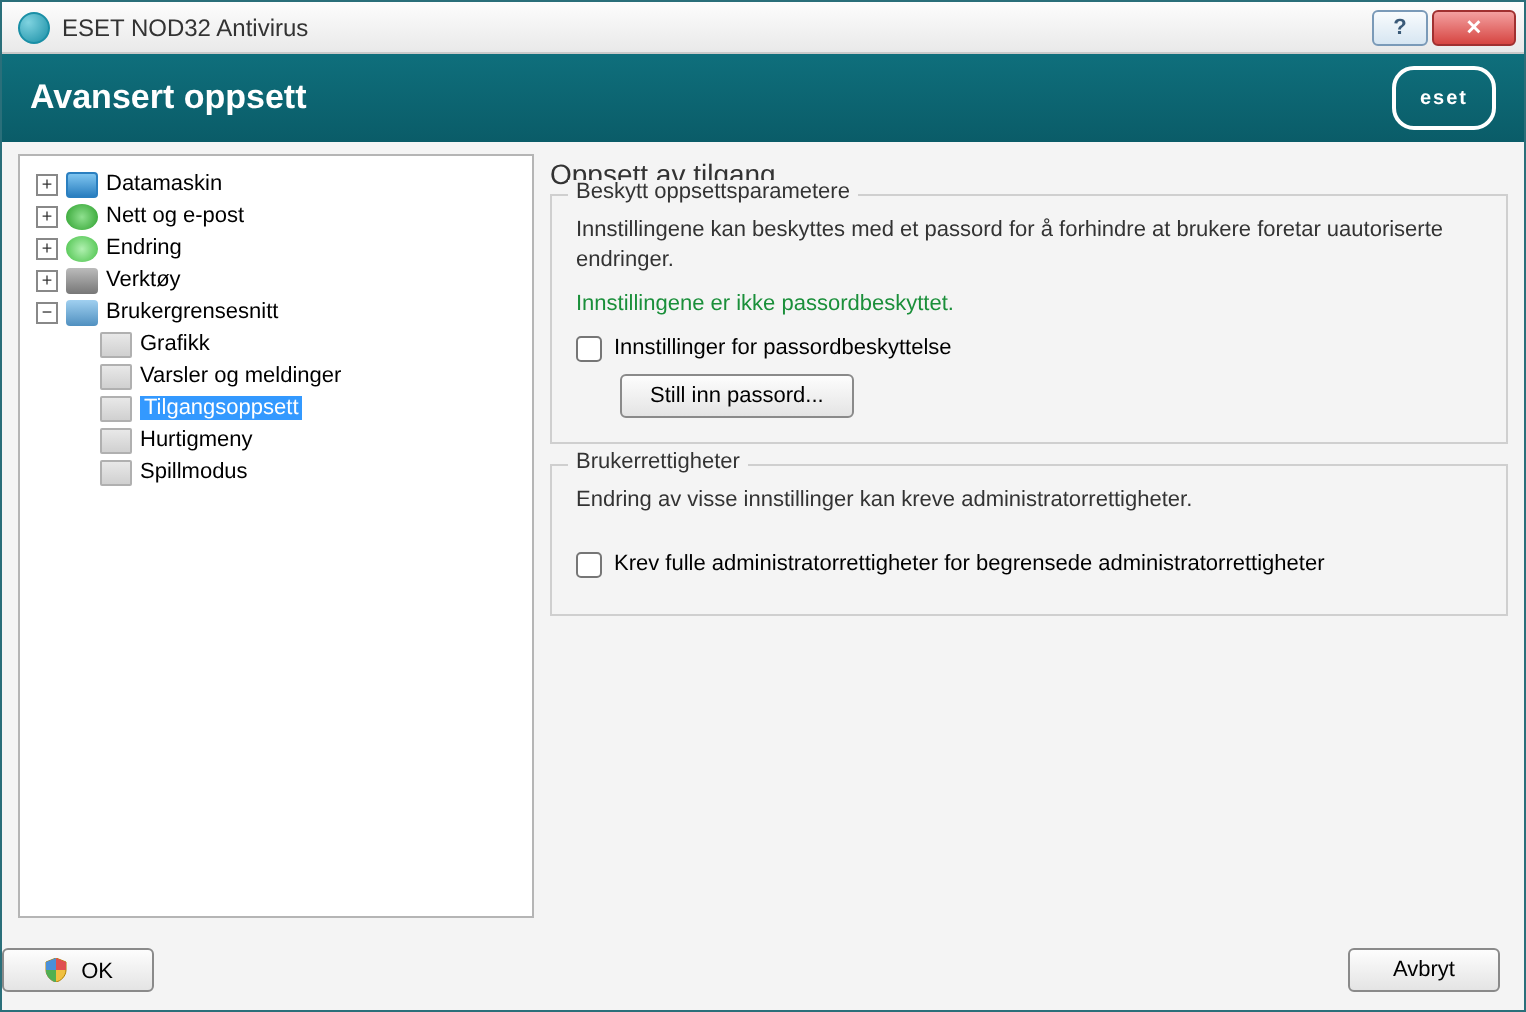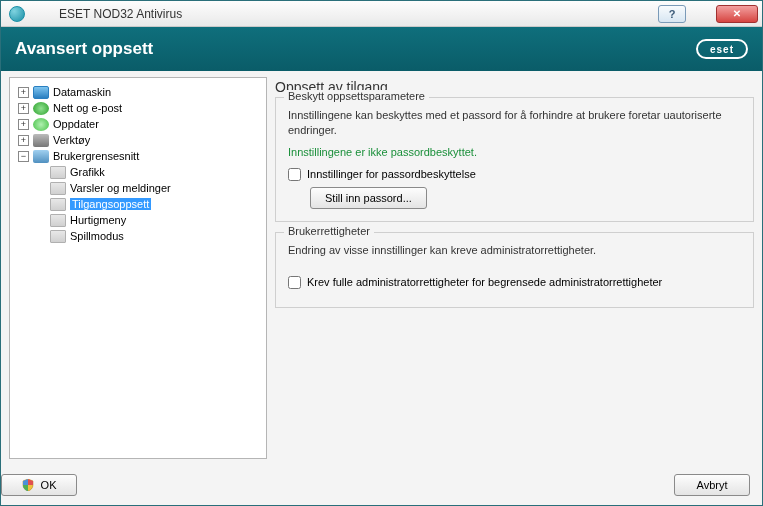--- a/index.html
+++ b/index.html
@@ -1,31 +1,31 @@
 <!DOCTYPE html>
 <html><head>
 <meta charset="utf-8">
 <style>
 * { box-sizing: border-box; margin: 0; padding: 0; }
 body { font-family: "Segoe UI", Tahoma, sans-serif; font-size: 11px; background: #eee; overflow: hidden; }
 
 .window { width: 763px; height: 506px; background: #fff; border: 1px solid #2a6f7a; position: relative; display: flex; flex-direction: column; }
 
-.titlebar { height: 26px; background: linear-gradient(#fdfdfd,#e9e9e9); border-bottom: 1px solid #c9c9c9; display: flex; align-items: center; padding: 0 4px 0 8px; gap: 28px; }
+.titlebar { height: 26px; background: linear-gradient(#fdfdfd,#e9e9e9); border-bottom: 1px solid #c9c9c9; display: flex; align-items: center; padding: 0 4px 0 8px; }
 .titlebar-icon { width: 16px; height: 16px; margin-right: 6px; border-radius: 50%; background: radial-gradient(circle at 30% 30%, #7fd3e0, #1a8fa6); border: 1px solid #1a8fa6; }
 .titlebar-text { color: #333; font-size: 12px; flex: 0 0 auto; }
 .titlebar-spacer { flex: 1; }
 .titlebar-btn { width: 28px; height: 18px; margin-left: 2px; border: 1px solid #7a9ab8; border-radius: 3px; display: inline-flex; align-items: center; justify-content: center; font-size: 11px; font-weight: bold; color: #3a5a78; background: linear-gradient(#f8fbfd,#d7e6f2); }
 .titlebar-btn.close { width: 42px; background: linear-gradient(#f3a0a0,#d64541); border-color: #a03030; color: #fff; }
 .titlebar-btn.help::before { content: "?"; }
 .titlebar-btn.close::before { content: "✕"; font-size: 10px; }
 
 .header { height: 44px; background: linear-gradient(#0f6f7c,#0a5c68); display: flex; align-items: center; padding: 0 14px; }
 .header-title { color: #fff; font-size: 17px; font-weight: bold; flex: 1; }
-.eset-logo { width: 52px; height: 20px; border: 2px solid #fff; border-radius: 11px; color: #fff; font-weight: bold; font-size: 10px; letter-spacing: 1px; display: flex; align-items: center; justify-content: center; text-align: center; }
+.eset-logo { width: 52px; height: 32px; border: 2px solid #fff; border-radius: 11px; color: #fff; font-weight: bold; font-size: 10px; letter-spacing: 1px; display: flex; align-items: center; justify-content: center; text-align: center; }
 
 .body-area { flex: 1; display: flex; background: #f4f4f4; padding: 6px 8px 6px 8px; gap: 8px; }
 
 .tree-panel { width: 258px; background: #fff; border: 1px solid #b5b5b5; padding: 6px 4px; overflow: auto; }
 .tree-row { display: flex; align-items: center; height: 16px; padding-left: 4px; white-space: nowrap; }
 .tree-indent { display: inline-block; width: 16px; height: 16px; }
 .expander { width: 11px; height: 11px; border: 1px solid #888; background: #fff; font-size: 9px; line-height: 9px; text-align: center; color: #333; display: inline-flex; align-items: center; justify-content: center; margin-right: 4px; cursor: pointer; }
 .node-icon { width: 16px; height: 13px; margin-right: 4px; display: inline-block; }
 .icon-monitor { background: linear-gradient(#7fc5f0,#2a7fc0); border: 1px solid #2a7fc0; border-radius: 2px; }
 .icon-globe { background: radial-gradient(circle,#8fe08f,#2a9f2a); border-radius: 50%; }
@@ -77,21 +77,21 @@
         <span class="node-label">Datamaskin</span>
       </div>
       <div class="tree-row">
         <span class="expander">+</span>
         <span class="node-icon icon-globe"></span>
         <span class="node-label">Nett og e-post</span>
       </div>
       <div class="tree-row">
         <span class="expander">+</span>
         <span class="node-icon icon-update"></span>
-        <span class="node-label">Oppdater</span>
+        <span class="node-label">Endring</span>
       </div>
       <div class="tree-row">
         <span class="expander">+</span>
         <span class="node-icon icon-tools"></span>
         <span class="node-label">Verktøy</span>
       </div>
       <div class="tree-row">
         <span class="expander">−</span>
         <span class="node-icon icon-ui"></span>
         <span class="node-label">Brukergrensesnitt</span>

